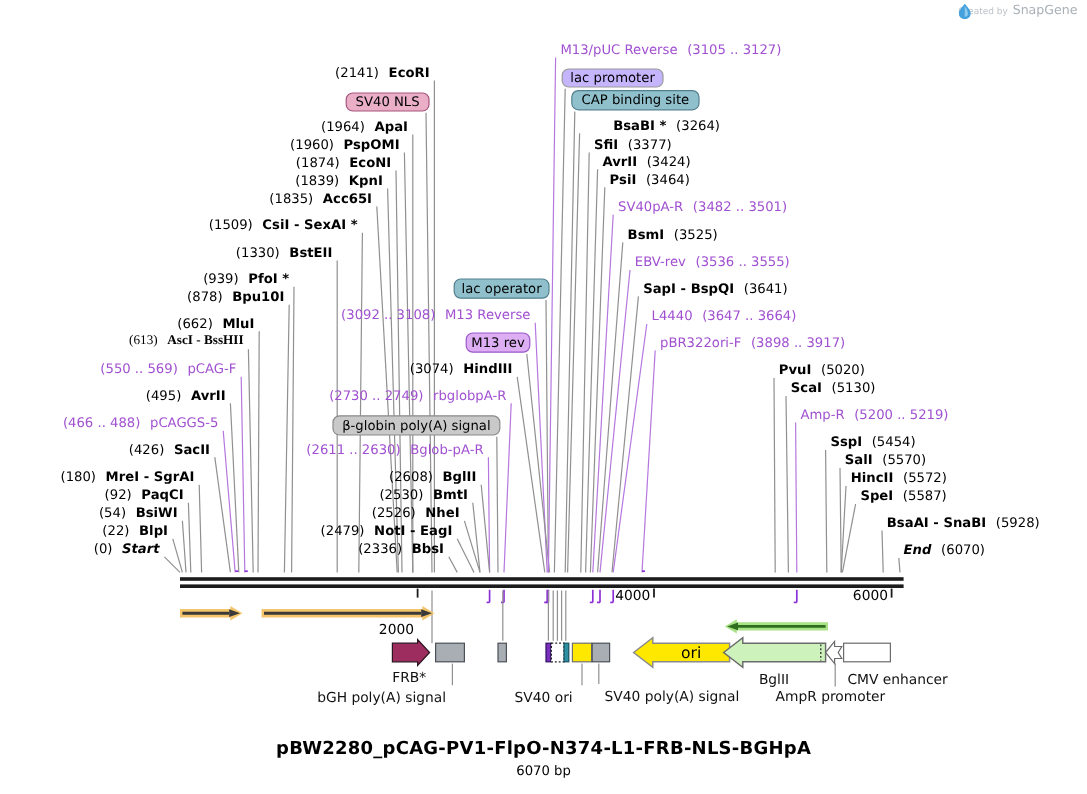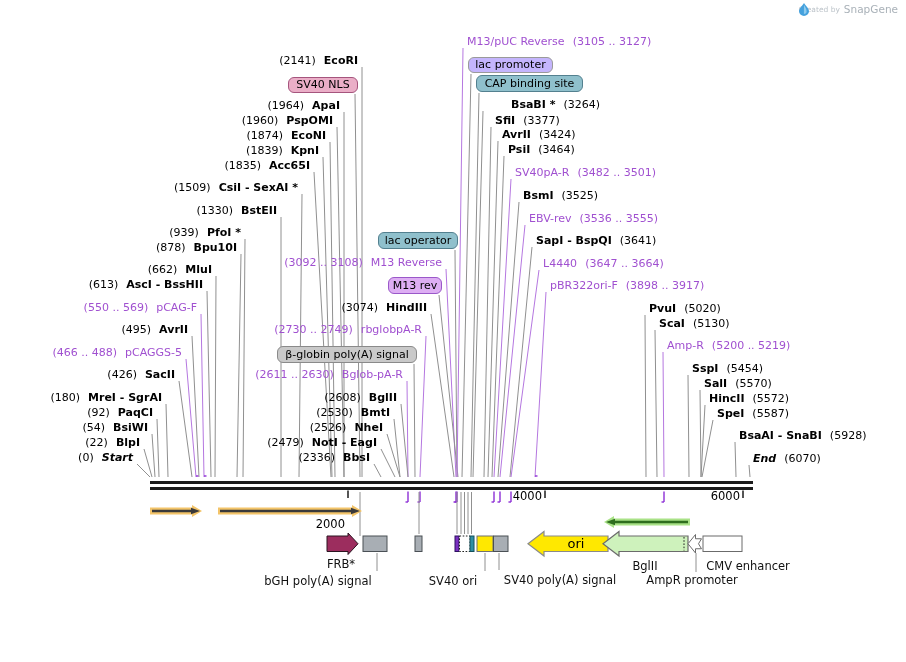--- a/index.html
+++ b/index.html
@@ -154,21 +154,21 @@
       <div class="site left enzyme" style="top: 99px; right: 566px;"><span>(1964)</span><span class="nm">ApaI</span></div>
       <div class="site left enzyme" style="top: 114px; right: 573px;"><span>(1960)</span><span class="nm">PspOMI</span></div>
       <div class="site left enzyme" style="top: 129px; right: 580px;"><span>(1874)</span><span class="nm">EcoNI</span></div>
       <div class="site left enzyme" style="top: 144px; right: 587px;"><span>(1839)</span><span class="nm">KpnI</span></div>
       <div class="site left enzyme" style="top: 159px; right: 596px;"><span>(1835)</span><span class="nm">Acc65I</span></div>
       <div class="site left enzyme" style="top: 181px; right: 608px;"><span>(1509)</span><span class="nm">CsiI - SexAI *</span></div>
       <div class="site left enzyme" style="top: 204px; right: 629px;"><span>(1330)</span><span class="nm">BstEII</span></div>
       <div class="site left enzyme" style="top: 226px; right: 665px;"><span>(939)</span><span class="nm">PfoI *</span></div>
       <div class="site left enzyme" style="top: 241px; right: 669px;"><span>(878)</span><span class="nm">Bpu10I</span></div>
       <div class="site left enzyme" style="top: 263px; right: 694px;"><span>(662)</span><span class="nm">MluI</span></div>
-      <div class="site left enzyme" style="top: 278px; right: 703px;"><span>(613)</span><span class="nm">AscI - BssHII</span></div>
+      <div class="site left enzyme" style="top: 278px; right: 703px; font-family: Liberation Serif, serif;"><span>(613)</span><span class="nm">AscI - BssHII</span></div>
       <div class="site left primer" style="top: 301px; right: 709px;"><span>(550 .. 569)</span><span class="nm">pCAG-F</span></div>
       <div class="site left enzyme" style="top: 323px; right: 718px;"><span>(495)</span><span class="nm">AvrII</span></div>
       <div class="site left primer" style="top: 346px; right: 724px;"><span>(466 .. 488)</span><span class="nm">pCAGGS-5</span></div>
       <div class="site left enzyme" style="top: 368px; right: 731px;"><span>(426)</span><span class="nm">SacII</span></div>
       <div class="site left enzyme" style="top: 391px; right: 744px;"><span>(180)</span><span class="nm">MreI - SgrAI</span></div>
       <div class="site left enzyme" style="top: 406px; right: 753px;"><span>(92)</span><span class="nm">PaqCI</span></div>
       <div class="site left enzyme" style="top: 421px; right: 758px;"><span>(54)</span><span class="nm">BsiWI</span></div>
       <div class="site left enzyme" style="top: 436px; right: 766px; text-align: center;"><span>(22)</span><span class="nm">BlpI</span></div>
       <div class="site left marker" style="top: 451px; right: 773px;"><span>(0)</span><span class="nm">Start</span></div>
       <div class="fbox" style="left: 378px; top: 232px; width: 80px; height: 17px; line-height: 15px; background: rgb(143, 192, 204); border-color: rgb(83, 128, 143);">lac operator</div>
@@ -216,13 +216,17 @@
 
   <div class="watermark">
     <span class="wm-pre">Created by</span>
     <svg width="10" height="13" viewBox="0 0 10 13">
       <path d="M5 0 C6.5 2.5 10 5.5 10 8.2 A5 4.8 0 1 1 0 8.2 C0 5.5 3.5 2.5 5 0 Z" fill="#45a1dd"></path>
       <path d="M5 2 C5.8 3.6 7.6 5.8 7.6 8.2 A2.7 2.7 0 0 1 4.9 10.9 Z" fill="#8ecbee"></path>
     </svg>
     <span class="wm-brand">SnapGene</span>
   </div>
 
+  <div class="title-block" style="top:614px">
+    <div class="ptitle">pBW2280_pCAG-PV1-FlpO-N374-L1-FRB-NLS-BGHpA</div>
+    <div class="plen">6070 bp</div>
+  </div>
 </div>
 
 </body></html>

